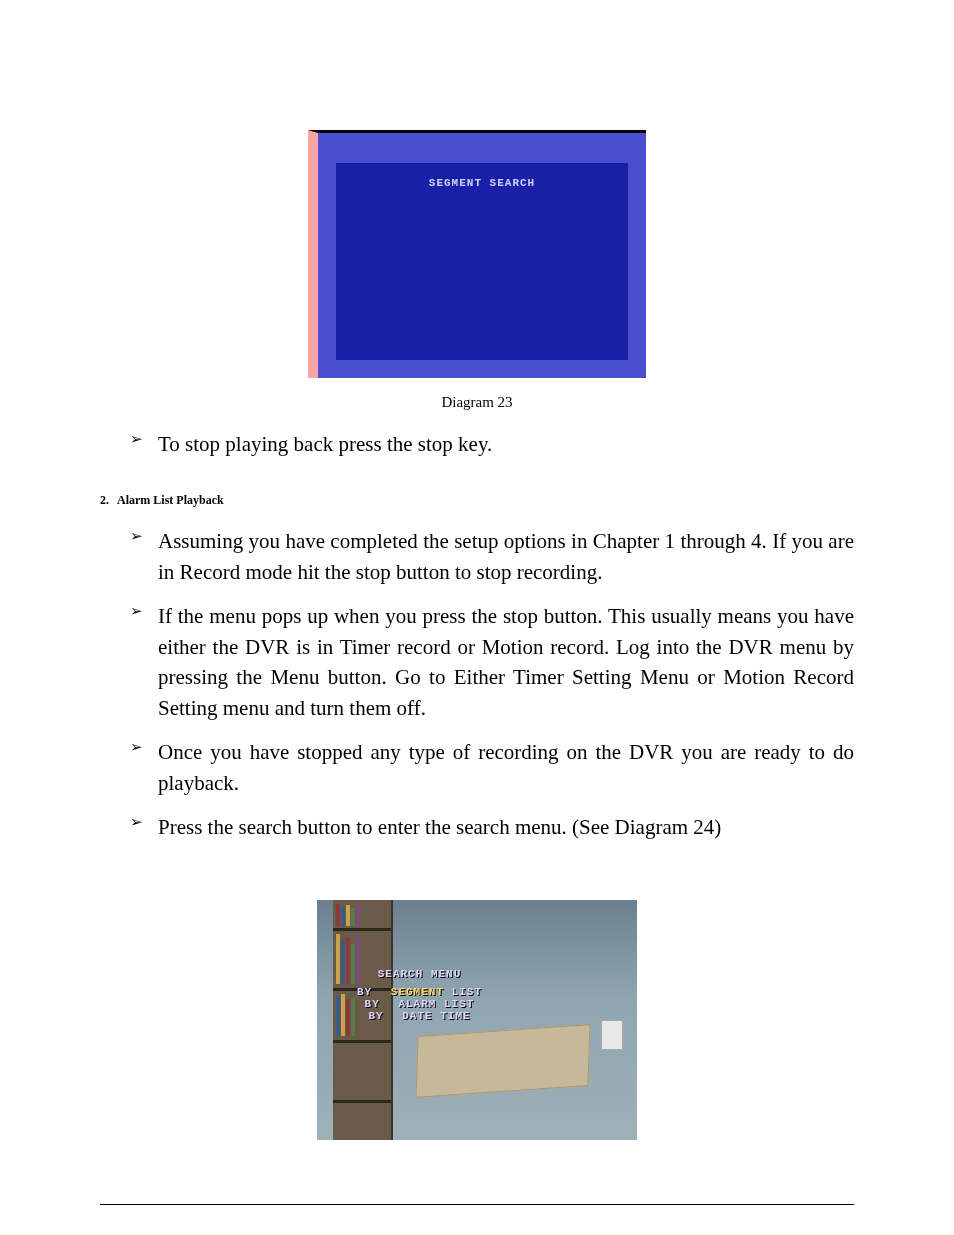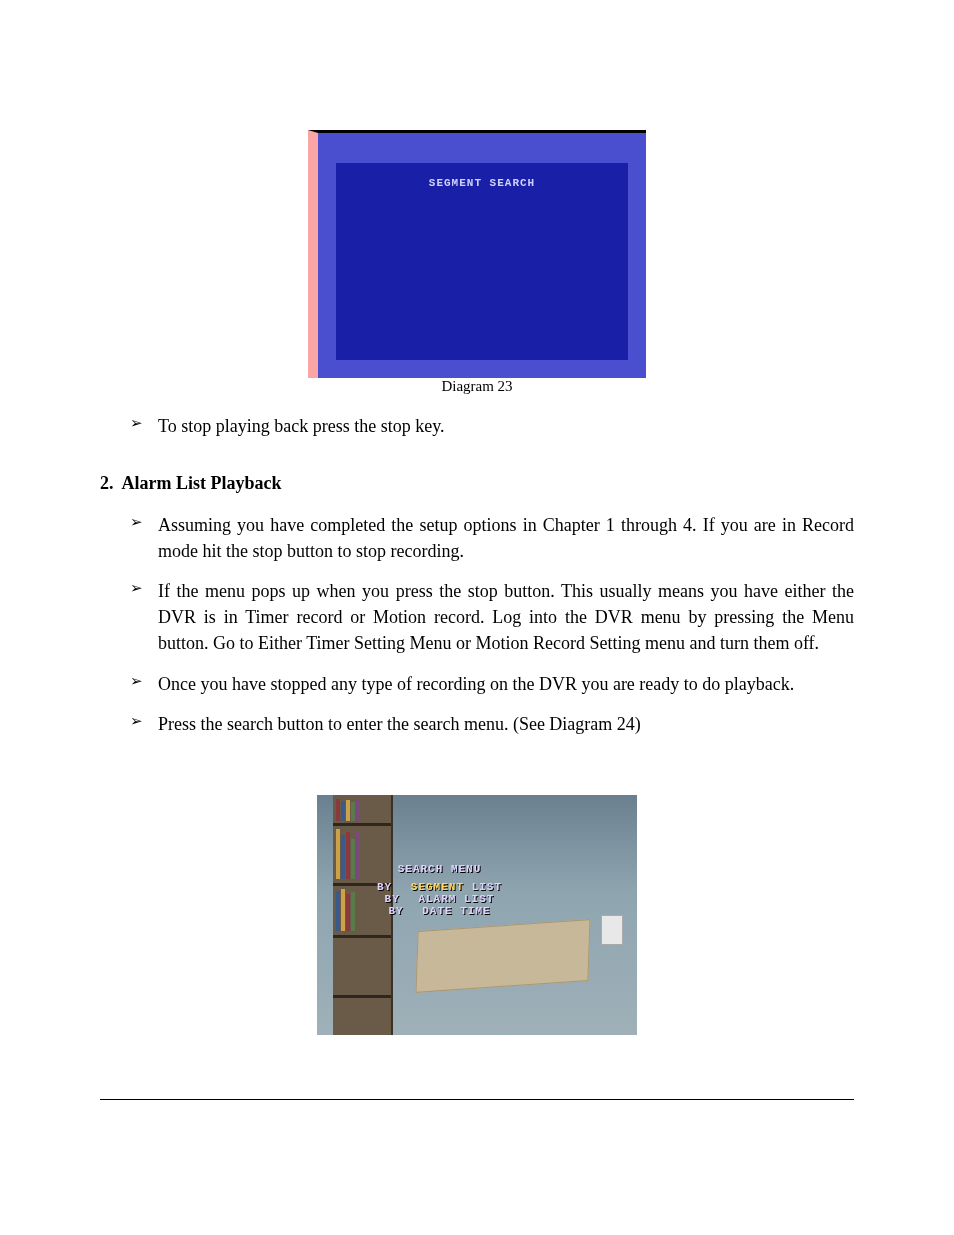--- a/index.html
+++ b/index.html
@@ -48,45 +48,45 @@
   .seg-title {
     color: #cfd0ff;
     margin-bottom: 8px;
   }
   .seg-row {
     white-space: pre;
     line-height: 1.15;
   }
   .caption {
     font-size: 15px;
-    margin-top: 0;
+    margin-top: 16px;
   }
   .bullet-block {
     margin: 18px 0 18px 30px;
   }
   .bullet-row {
     display: flex;
     align-items: flex-start;
     margin: 14px 0;
   }
   .bullet-symbol {
     width: 28px;
     flex: 0 0 28px;
     font-size: 15px;
     padding-top: 1px;
   }
   .bullet-text {
     flex: 1;
-    font-size: 18px;
+    font-size: 21px;
     line-height: 1.45;
     text-align: justify;
   }
   .section-heading {
     font-weight: bold;
-    font-size: 18px;
+    font-size: 12px;
     margin: 34px 0 12px 0;
   }
   .section-num {
     margin-right: 8px;
   }
   .diag24 {
     display: inline-block;
     margin-top: 40px;
   }
   .camera {
@@ -126,21 +126,21 @@
     position: absolute;
     right: 14px;
     top: 120px;
     width: 20px;
     height: 28px;
     background: #e8e8e8;
     border:1px solid #aaa;
   }
   .osd {
     position: absolute;
-    left: 60px;
+    left: 40px;
     top: 68px;
     font-family: 'Courier New', monospace;
     font-weight: bold;
     font-size: 11px;
     letter-spacing: 1px;
   }
   .osd-title {
     color: #e0d4ff;
     text-shadow: 1px 1px 0 #000;
     margin-bottom: 6px;

